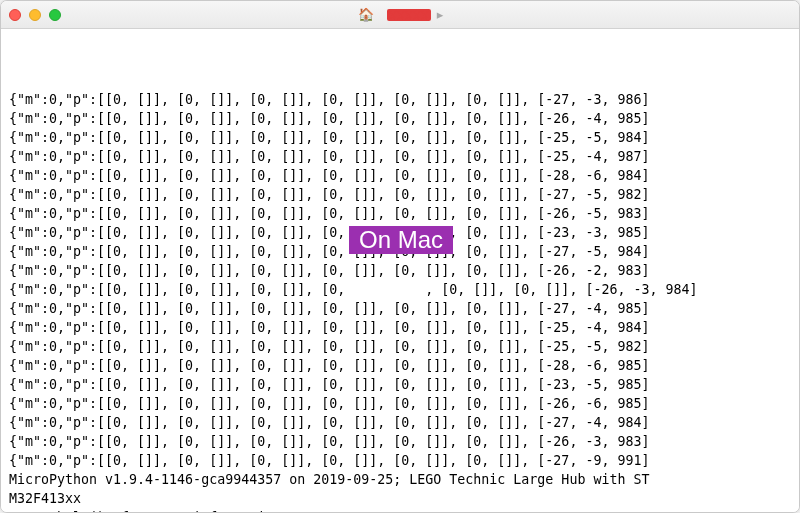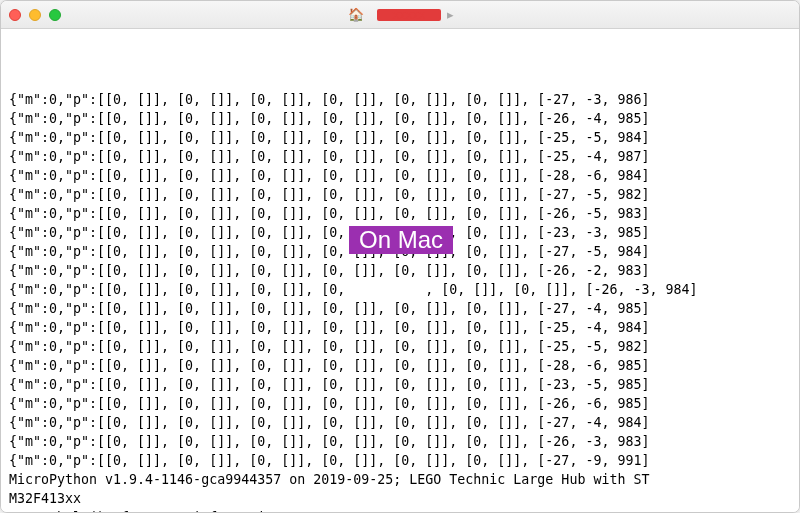--- a/index.html
+++ b/index.html
@@ -59,22 +59,22 @@
       display: flex;
       align-items: center;
       gap: 4px;
       justify-content: center;
       margin-left: -60px;
     }
     .title-text .redact {
       background: #e23b3b;
       color: #e23b3b;
       border-radius: 2px;
-      padding: 0 16px;
-      font-size: 13px;
+      padding: 0 2px;
+      font-size: 16px;
       line-height: 12px;
       height: 12px;
       display: inline-block;
       margin-left: 8px;
     }
     .title-text .sep {
       color: #a8a8a8;
       margin: 0 2px;
     }
     .terminal {

